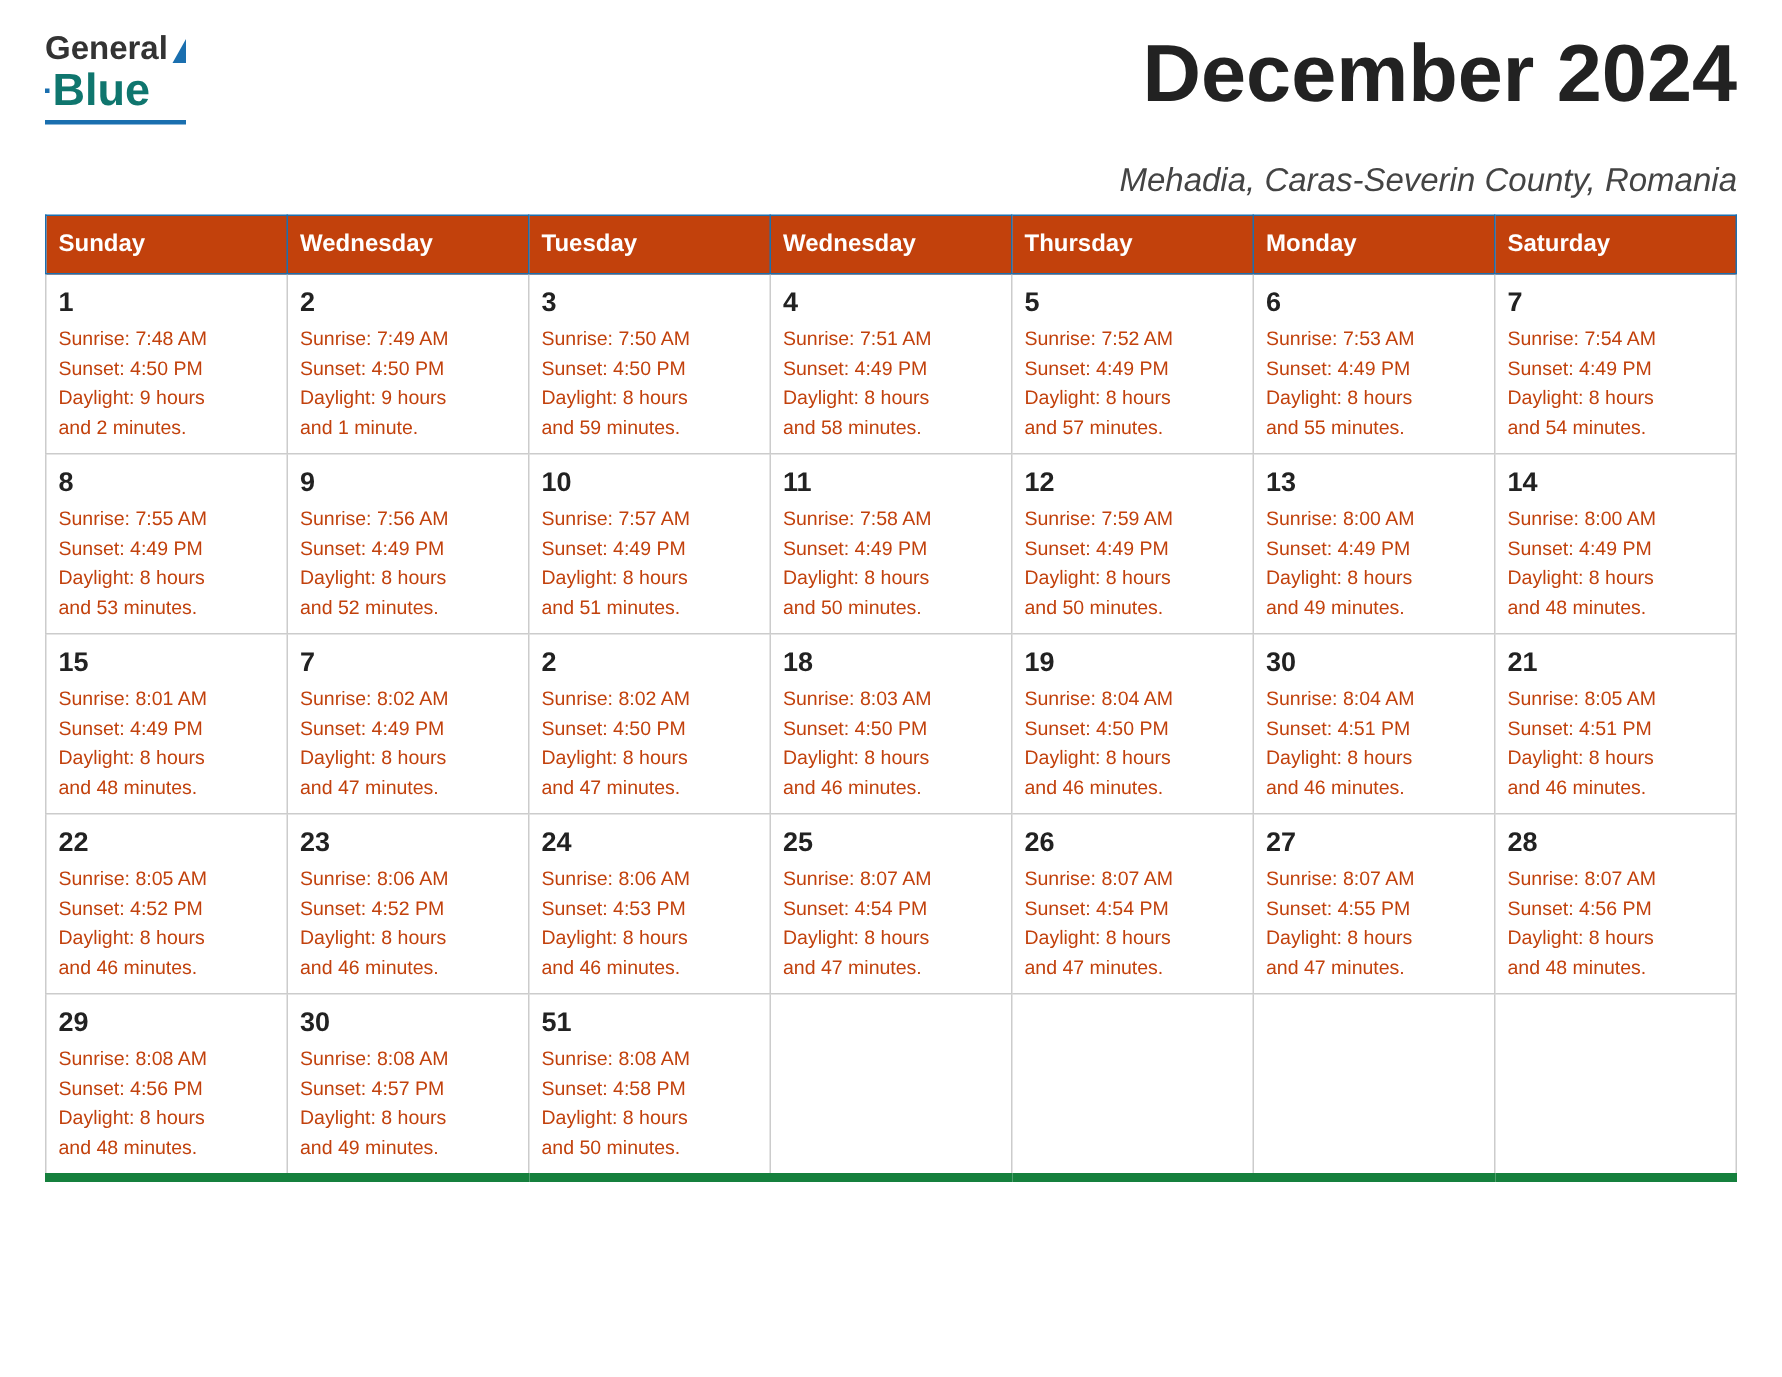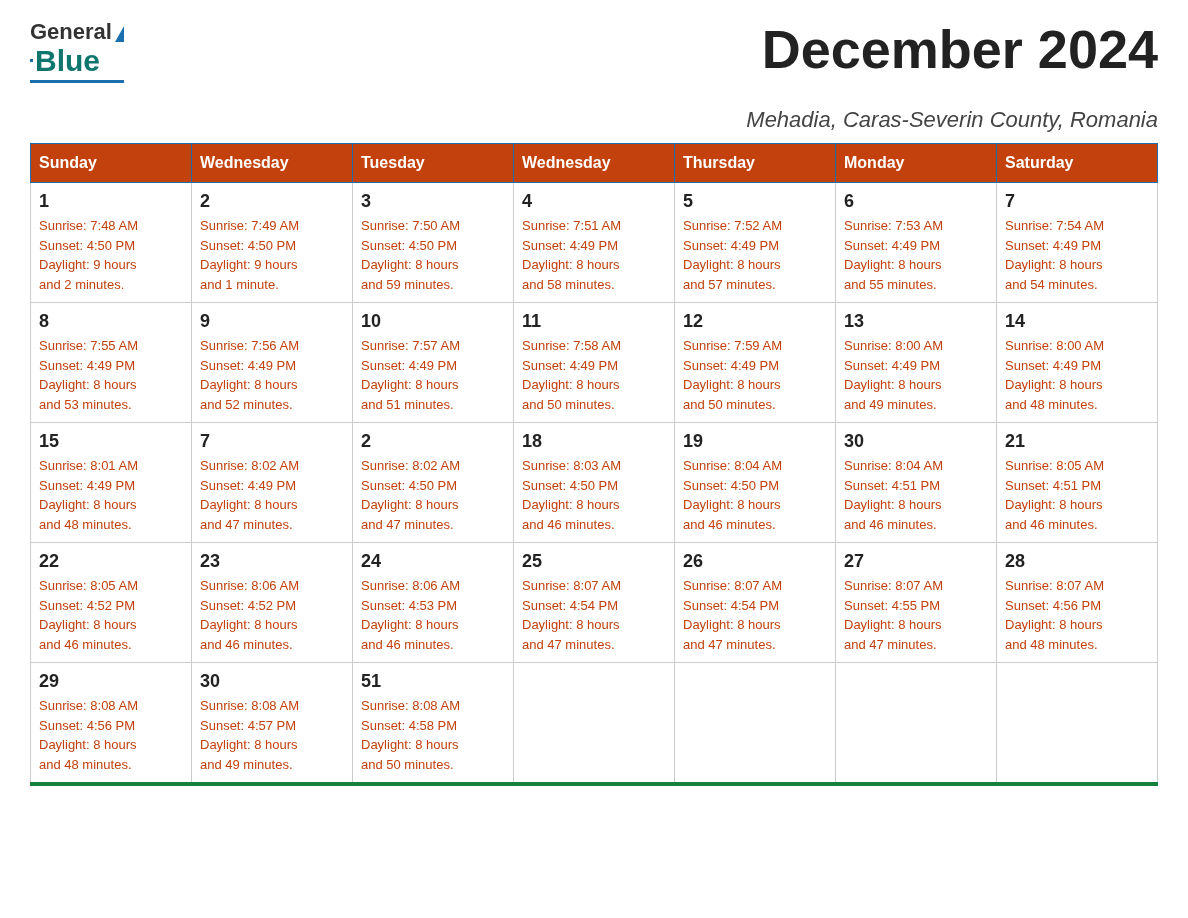--- a/index.html
+++ b/index.html
@@ -59,21 +59,21 @@
       line-height: 1.5;
       color: #c2410c;
     }
     .empty-cell {
       background: #fff;
     }
     tr td {
       border-bottom: 2px solid #1a6faf;
     }
     tr:last-child td {
-      border-bottom: 4px solid #15803d;
+      border-bottom: 6px solid #15803d;
       margin-left: 44px;
     }
   </style>
 </head>
 <body>
 
 <div class="header-row">
   <div class="logo">
     <div style="display:flex;align-items:center;gap:0px;">
       <span style="font-size:22px;font-weight:bold;color:#333;line-height:1.1;">General</span>

